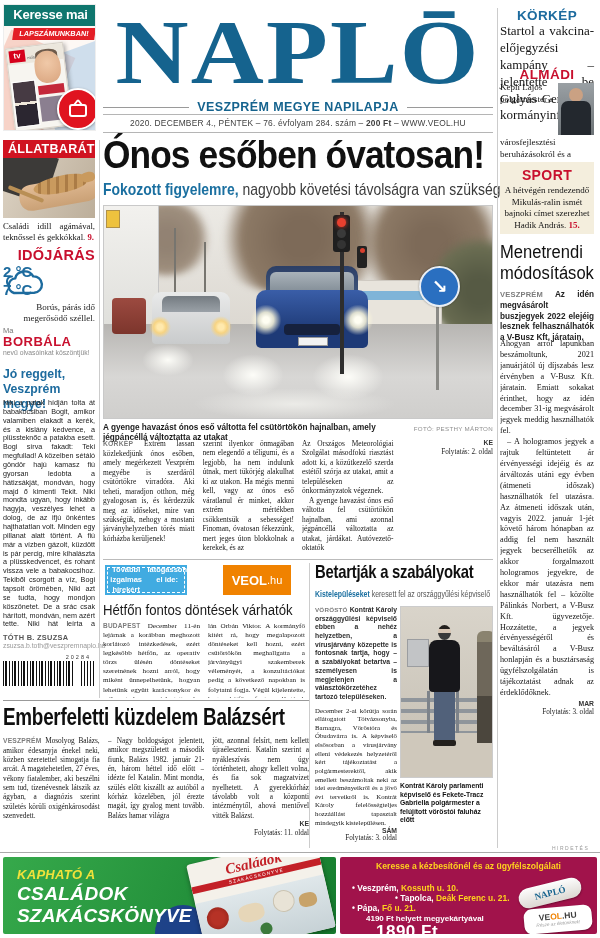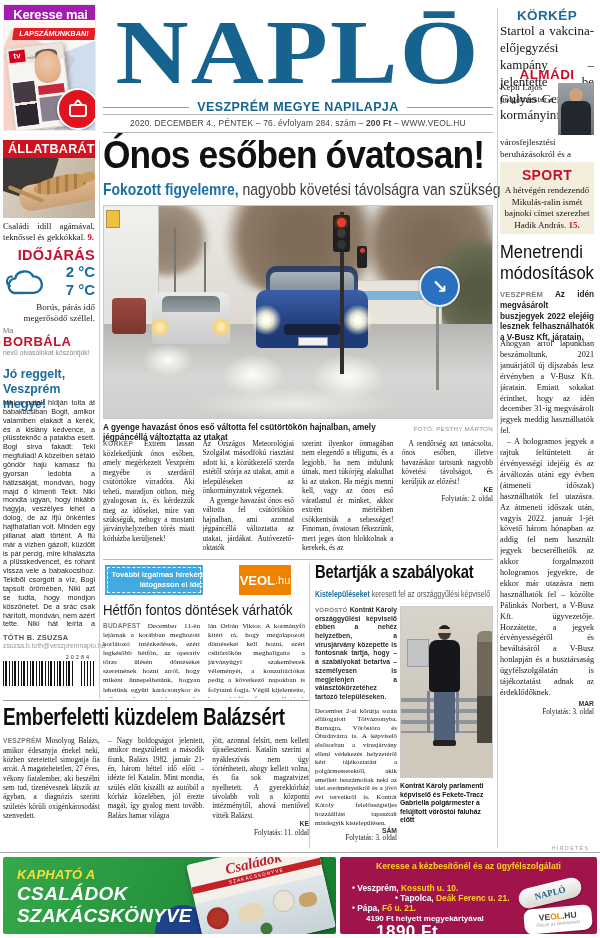--- a/index.html
+++ b/index.html
@@ -12,21 +12,21 @@
   .lw{font-family:"Liberation Sans",sans-serif;font-weight:bold;color:#7c7c7c;font-size:.92em;letter-spacing:.2px;}
   .sig{display:block;text-align:right;font-family:"Liberation Sans",sans-serif;font-weight:bold;font-size:6.8px;color:#333;}
   .cont{display:block;text-align:right;font-size:7.2px;color:#222;}
   p{margin:0;}
   .ind{text-indent:7px;}
 
   
   .promo{left:3px;top:4px;width:93px;height:127px;background:#fdf8f4;overflow:hidden;border:1px solid #eee;box-sizing:border-box;}
   .promo-deco1{position:absolute;left:-18px;top:34px;width:70px;height:110px;background:#f3b4a4;opacity:.55;transform:rotate(24deg);}
   .promo-deco2{position:absolute;left:44px;top:44px;width:70px;height:110px;background:#a9c9e6;opacity:.55;transform:rotate(-20deg);}
-  .promo-band{position:absolute;left:0;top:0;width:93px;height:15px;background:#a21caf;color:#fff;font-weight:bold;font-size:13px;line-height:20px;text-align:center;letter-spacing:-.2px;}
+  .promo-band{position:absolute;left:0;top:0;width:93px;height:21px;background:#0f766e;color:#fff;font-weight:bold;font-size:13px;line-height:20px;text-align:center;letter-spacing:-.2px;}
   .promo-ribbon{position:absolute;left:9px;top:23px;width:82px;height:12px;background:#e31e26;color:#fff;font-weight:bold;font-size:7.3px;line-height:12px;text-align:center;transform:skewX(-8deg);}
   .promo-mag{position:absolute;left:6px;top:40px;width:56px;height:82px;background:#f7f5f0;border:1px solid #d8d2c8;transform:rotate(-7deg);box-shadow:2px 2px 4px rgba(0,0,0,.3);overflow:hidden;}
   .mag-head{position:absolute;left:0;top:0;width:100%;height:16px;background:#ece7dd;}
   .mag-tv{position:absolute;left:2px;top:2px;width:16px;height:12px;background:#d6001c;color:#fff;font-weight:bold;font-size:8px;line-height:11px;text-align:center;}
   .mag-tvsub{position:absolute;left:20px;top:8px;font-size:4px;color:#555;}
   .mag-face{position:absolute;left:26px;top:6px;width:26px;height:32px;border-radius:46% 46% 42% 42%;background:radial-gradient(circle at 50% 38%,#f0c9a8,#d9a47e);}
   .mag-hair{position:absolute;left:28px;top:4px;width:22px;height:9px;border-radius:50% 50% 0 0;background:#6e5b4c;}
   .mag-grid{position:absolute;left:2px;top:34px;width:22px;height:44px;background:linear-gradient(#463a43 0 46%,#efe7da 46% 52%,#2b2630 52% 100%);outline:1px solid #fff;}
   .mag-bar1{position:absolute;left:27px;top:40px;width:26px;height:9px;background:#c4283a;}
   .mag-bar2{position:absolute;left:27px;top:52px;width:26px;height:24px;background:#8b7f90;}
@@ -60,21 +60,21 @@
   .lr-allat{left:3px;top:140px;width:92px;height:18px;background:#d01321;color:#fff;font-weight:bold;font-size:12.5px;line-height:18px;padding-left:5px;box-sizing:border-box;letter-spacing:.3px;}
   .lr-photo{left:3px;top:158px;width:92px;height:60px;overflow:hidden;background:linear-gradient(115deg,#ddd3c4,#bcae9a);}
   .lz-sleeve{position:absolute;left:-12px;top:-10px;width:62px;height:48px;background:#3c3a38;transform:rotate(18deg);}
   .lz-arm{position:absolute;left:16px;top:22px;width:80px;height:26px;background:linear-gradient(#e3bd97,#caa176);transform:rotate(-10deg);border-radius:12px;}
   .lz-tail{position:absolute;left:4px;top:34px;width:38px;height:4px;background:#b98f55;border-radius:2px;transform:rotate(22deg);}
   .lz-body{position:absolute;left:30px;top:18px;width:54px;height:17px;background:repeating-linear-gradient(100deg,#c99a5e 0 6px,#ab7c46 6px 9px);border-radius:50% 40% 40% 50%;transform:rotate(-12deg);}
   .lz-head{position:absolute;left:78px;top:14px;width:14px;height:10px;background:#c99a5e;border-radius:40%;transform:rotate(-12deg);}
   .lr-caption{left:3px;top:221px;width:92px;font-size:8.7px;line-height:1.28;color:#141414;}
   .lr-wtitle{left:3px;top:247px;width:92px;text-align:right;font-weight:bold;font-size:14.5px;color:#c8102e;letter-spacing:.3px;}
   .lr-cloud{left:4px;top:266px;}
-  .lr-temp{width:92px;text-align:right;font-size:15px;font-weight:bold;color:#1d6b9e;}
+  .lr-temp{width:92px;text-align:left;font-size:15px;font-weight:bold;color:#1d6b9e;}
   .lr-temp1{left:3px;top:263px;}
   .lr-temp2{left:3px;top:281px;}
   .lr-wdesc{left:3px;top:302px;width:92px;text-align:right;font-size:9px;line-height:1.25;color:#222;}
   .lr-ma{left:3px;top:326px;font-size:7.5px;color:#777;}
   .lr-name{left:3px;top:334px;font-size:13px;font-weight:bold;color:#c8102e;letter-spacing:.5px;}
   .lr-namesub{left:3px;top:349px;font-size:6.8px;color:#8a8a8a;}
   .lr-gtitle{left:3px;top:366px;width:96px;font-size:12.8px;font-weight:bold;color:#1d6b9e;line-height:1.18;transform:scaleX(.96);transform-origin:left top;}
   .lr-gbody{left:3px;top:399px;width:92px;height:230px;font-size:7.2px;line-height:1.23;color:#222;overflow:hidden;}
   .lr-byline{left:3px;top:633px;font-size:7.4px;font-weight:bold;color:#555;letter-spacing:.3px;}
   .lr-email{left:3px;top:642px;font-size:6.8px;color:#999;}
@@ -89,23 +89,23 @@
   .main-sub .acc{color:#1a6fa0;font-weight:bold;}
   .main-photo{left:103px;top:205px;width:390px;height:214px;border:1px solid #c9c9c9;box-sizing:border-box;overflow:hidden;background:#dfdcd6;}
   .main-cap{left:103px;top:423px;width:305px;font-size:8.2px;font-weight:bold;color:#1a1a1a;line-height:1.2;}
   .main-credit{left:408px;top:425px;width:85px;text-align:right;font-size:6.2px;color:#8f8f8f;letter-spacing:.3px;}
   .lead-cols{left:103px;top:439px;width:390px;height:117px;display:flex;gap:8px;}
   .col{flex:1;overflow:hidden;}
   .bt{font-family:"Liberation Serif",serif;font-size:7.4px;line-height:1.28;color:#161616;text-align:justify;}
   .hr1{left:103px;top:559px;width:390px;height:1px;background:#bbb;}
 
   .veol{left:105px;top:565px;width:186px;height:30px;display:flex;}
-  .veol-blue{flex:1;background:#41abe1;position:relative;color:#fff;font-weight:bold;font-size:7.5px;line-height:1.3;display:flex;flex-direction:column;justify-content:center;text-align:right;}
+  .veol-blue{flex:1;background:#41abe1;position:relative;color:#fff;font-weight:bold;font-size:7.5px;line-height:1.3;display:flex;flex-direction:row;justify-content:center;text-align:center;}
   .veol-blue::after{content:"";position:absolute;inset:2px;border:1px dashed #fff;pointer-events:none;}
-  .veol-orange{width:52px;background:#f08200;color:#fff;display:flex;align-items:center;justify-content:center;font-weight:bold;font-size:13px;margin-left:36px;}
+  .veol-orange{width:68px;background:#f08200;color:#fff;display:flex;align-items:center;justify-content:center;font-weight:bold;font-size:13px;margin-left:36px;}
   .veol-orange .sfx{font-weight:normal;font-size:11px;}
 
   .hetfon-title{left:103px;top:601px;font-size:15.5px;color:#1a1a1a;white-space:nowrap;transform:scaleX(.85);transform-origin:left top;}
   .hetfon-cols{left:103px;top:622px;width:202px;height:76px;display:flex;gap:8px;}
   .hetfon-cols .bt{font-size:7.1px;}
 
   .vr-left{left:99px;top:140px;width:1px;height:558px;background:#ccc;}
   .vr-right{left:497px;top:8px;width:1px;height:840px;background:#ccc;}
   .vr-mid{left:309px;top:563px;width:1px;height:285px;background:#ccc;}
 
@@ -370,28 +370,27 @@
 
   <div class="abs main-cap">A gyenge havazást ónos eső váltotta fel csütörtökön hajnalban, amely jégpáncéllá változtatta az utakat</div>
   <div class="abs main-credit">FOTÓ: PESTHY MÁRTON</div>
 
   <div class="abs lead-cols">
     <div class="col bt">
       <span class="lw">KÖRKÉP</span>
       <span>Extrém lassan közlekedjünk ónos esőben, amely megérkezett Veszprém megyébe is szerdáról csütörtökre virradóra. Aki teheti, maradjon otthon, még gyalogosan is, és kérdezzük meg az időseket, mire van szükségük, nehogy a mostani járványhelyzetben törés miatt kórházba kerüljenek!</span>
     </div>
     <div class="col bt">
+      <p>szerint ilyenkor önmagában nem elegendő a téligumi, és a legjobb, ha nem indulunk útnak, mert tükörjég alakulhat ki az utakon. Ha mégis menni kell, vagy az ónos eső váratlanul ér minket, akkor extrém mértékben csökkentsük a sebességet! Finoman, óvatosan fékezzünk, mert jeges úton blokkolnak a kerekek, és az</p>
+    </div>
+    <div class="col bt">
       <p>Az Országos Meteorológiai Szolgálat másodfokú riasztást adott ki, a közútkezelő szerda estétől szórja az utakat, amit a településeken az önkormányzatok végeznek.</p>
       <p class="ind">A gyenge havazást ónos eső váltotta fel csütörtökön hajnalban, ami azonnal jégpáncéllá változtatta az utakat, járdákat. Autóvezető-oktatók</p>
     </div>
     <div class="col bt">
-      <p>szerint ilyenkor önmagában nem elegendő a téligumi, és a legjobb, ha nem indulunk útnak, mert tükörjég alakulhat ki az utakon. Ha mégis menni kell, vagy az ónos eső váratlanul ér minket, akkor extrém mértékben csökkentsük a sebességet! Finoman, óvatosan fékezzünk, mert jeges úton blokkolnak a kerekek, és az</p>
-    </div>
-    <div class="col bt">
-      <p class="ind">A rendőrség azt tanácsolta, ónos esőben, illetve havazáskor tartsunk nagyobb követési távolságot, és kerüljük az előzést!</p>
       <span class="sig">KE</span>
       <span class="cont serif">Folytatás: 2. oldal</span>
     </div>
   </div>
 
   <div class="abs hr1"></div>
   <div class="abs vr-left"></div>
   <div class="abs vr-right"></div>
   <div class="abs vr-mid"></div>
 

